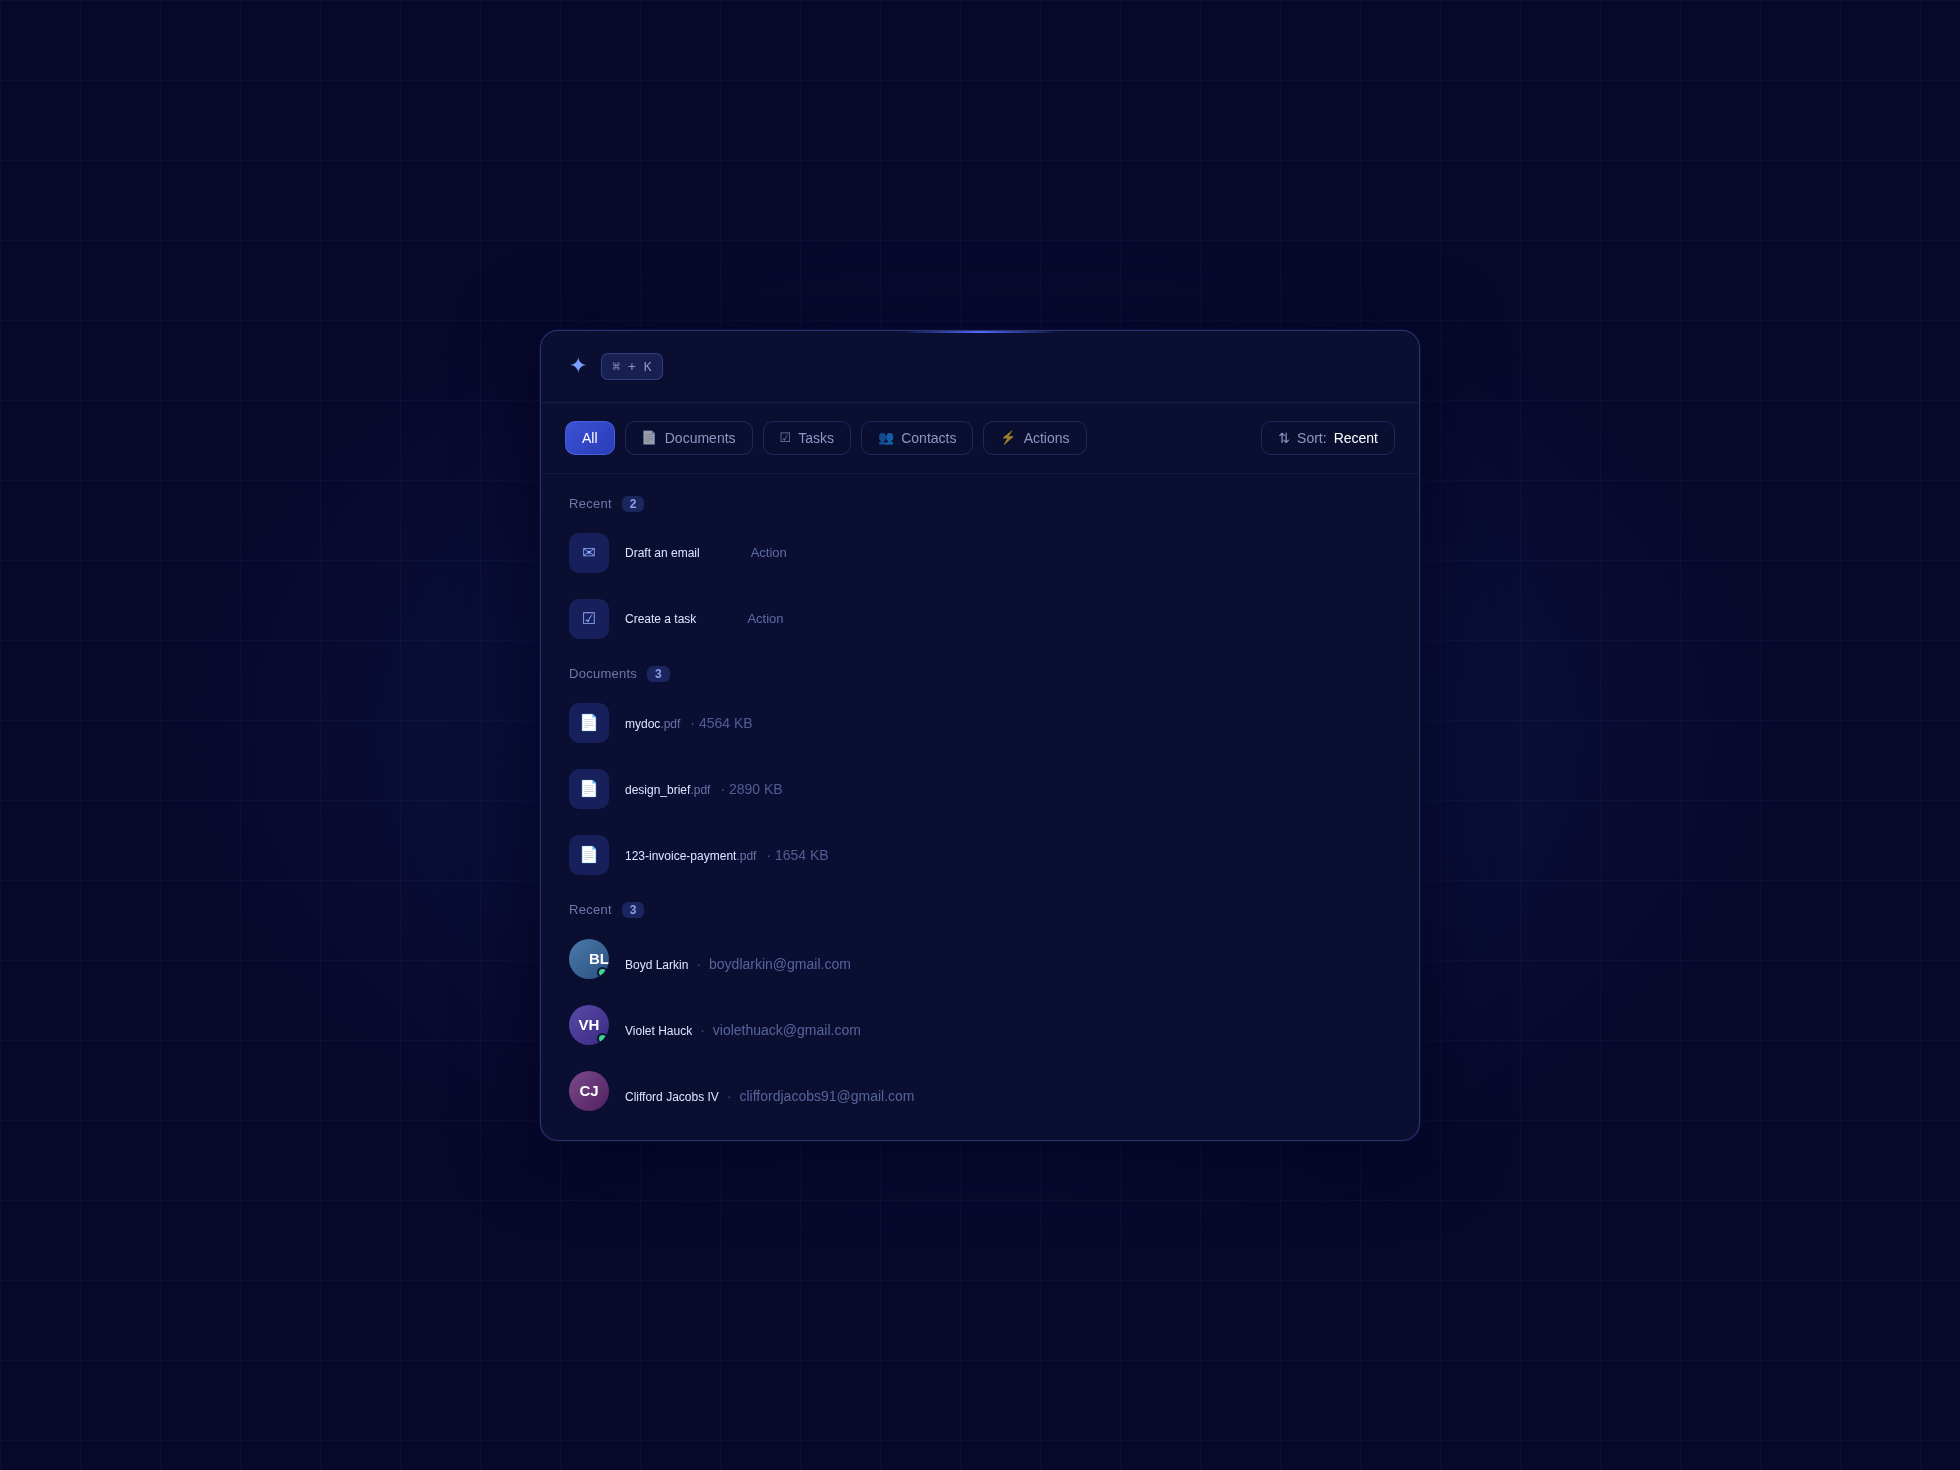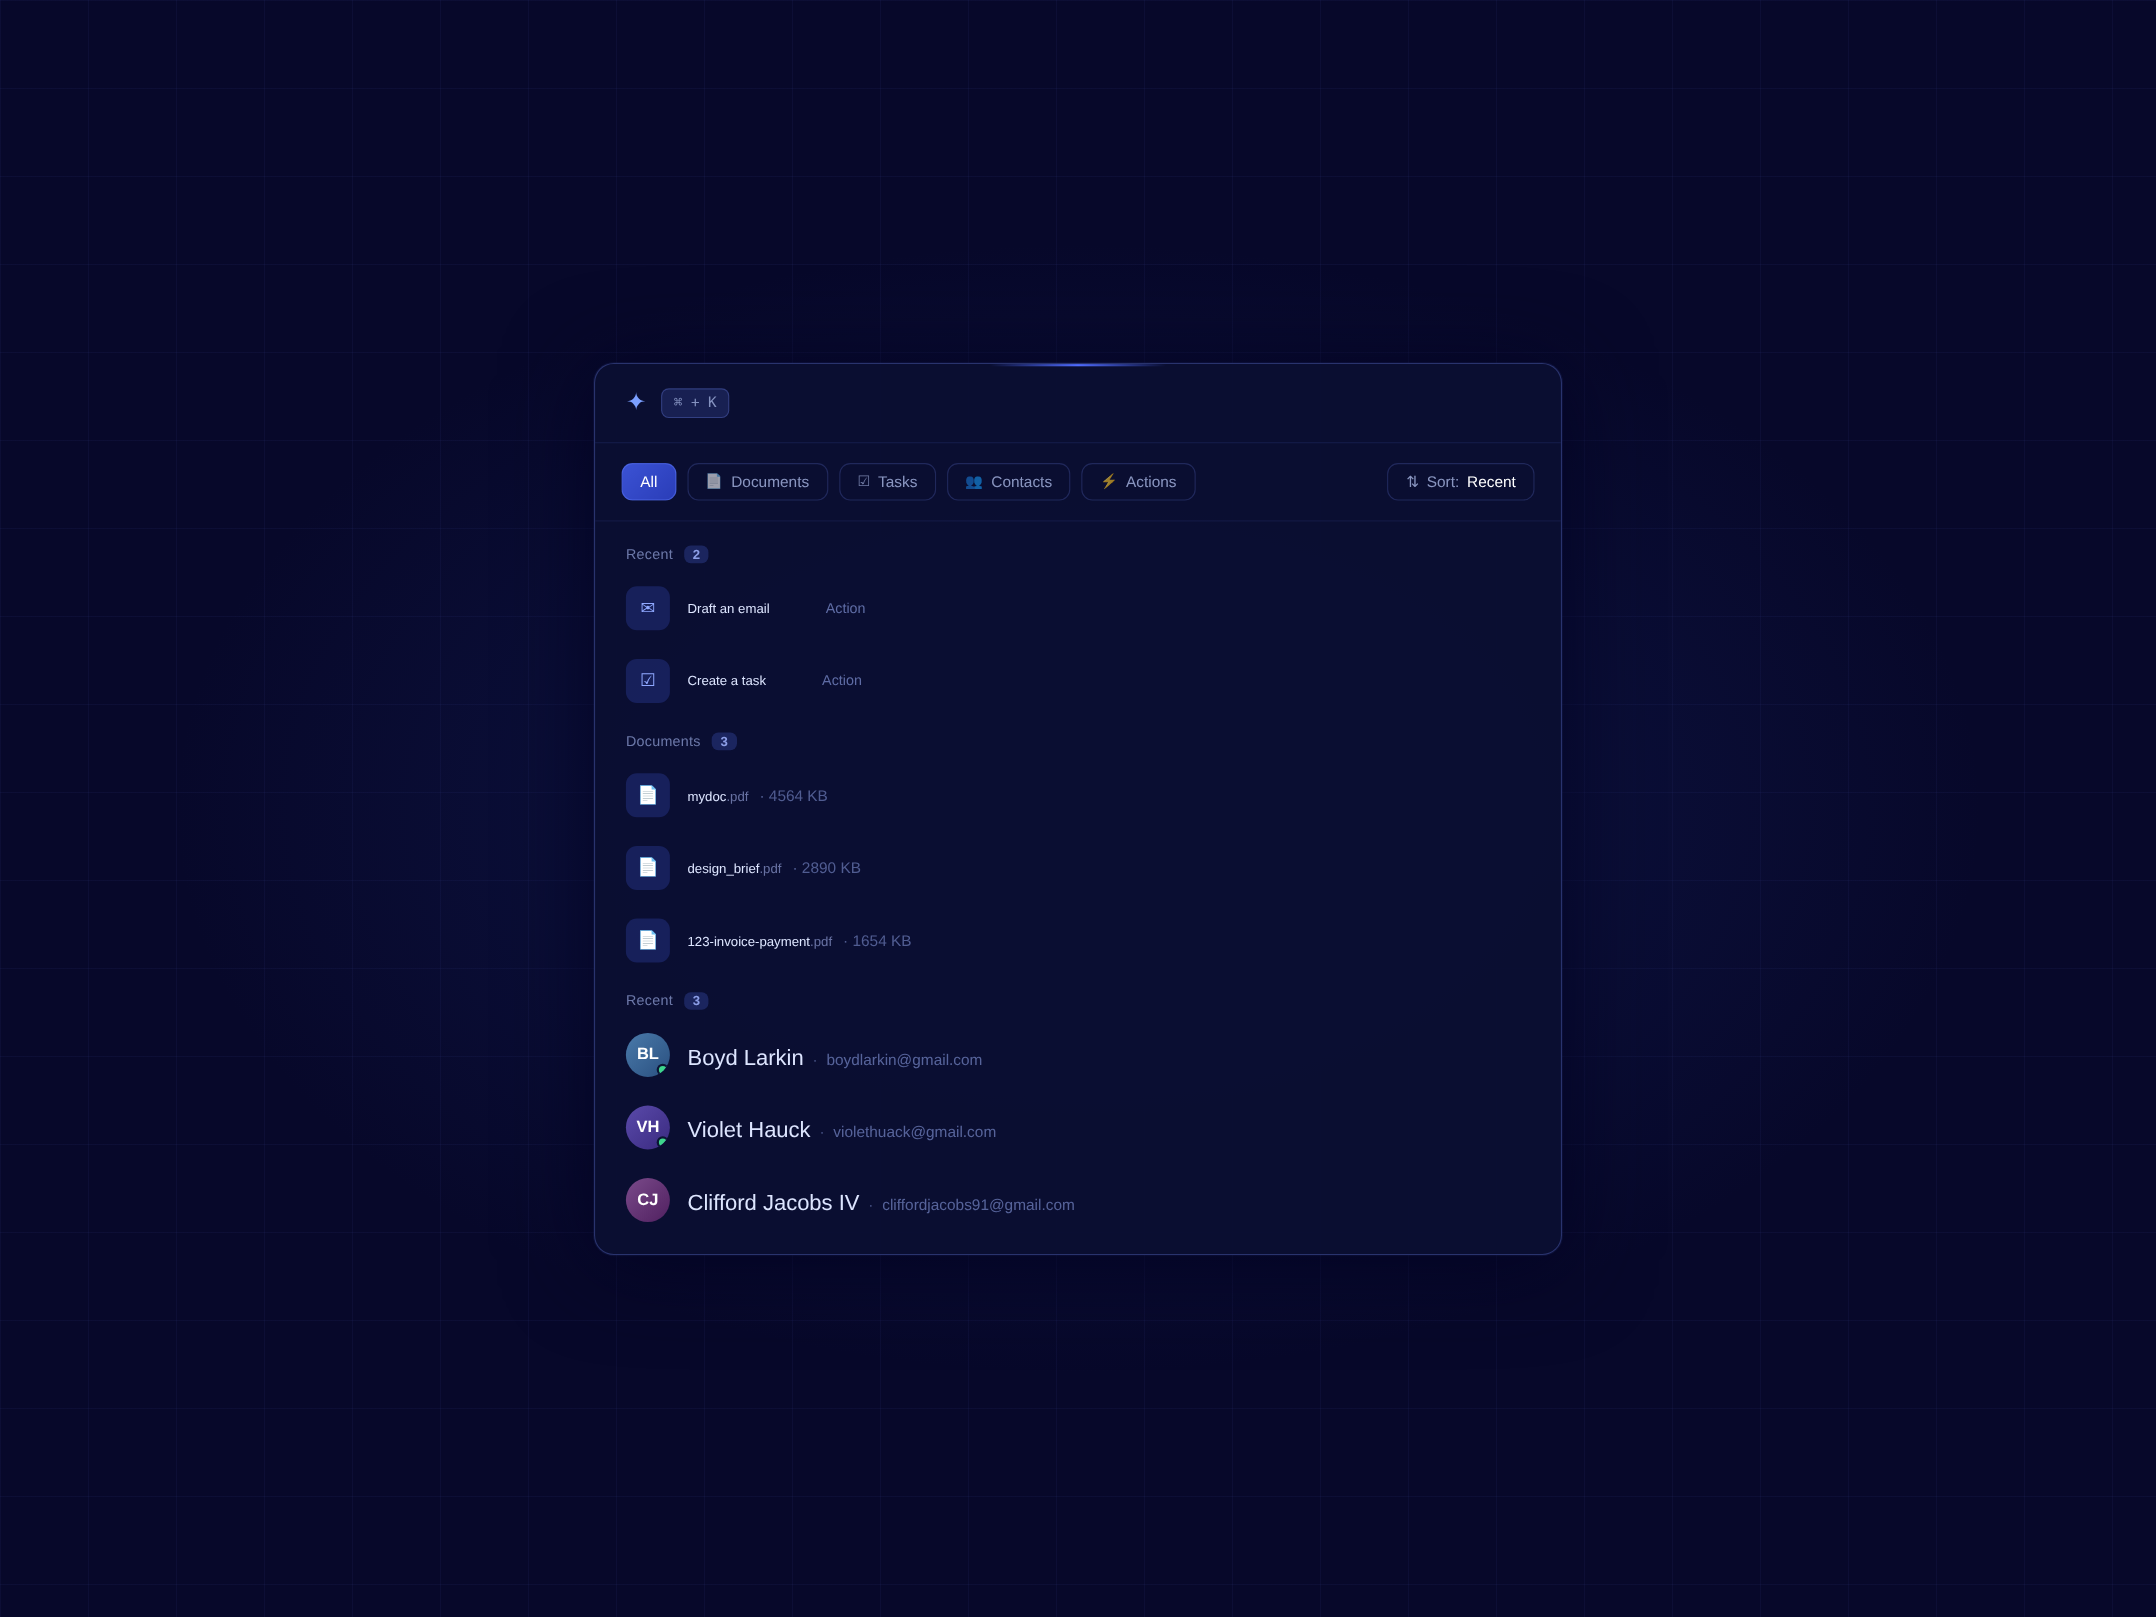--- a/index.html
+++ b/index.html
@@ -240,21 +240,21 @@
       overflow: hidden;
       position: relative;
       display: flex;
       align-items: center;
       justify-content: center;
       font-size: 15px;
       font-weight: 600;
       color: #fff;
     }
 
-    .avatar-boyd { background: linear-gradient(135deg, #4a7aaa, #2a5080); }
+    .avatar-boyd { background: linear-gradient(135deg, #4a7aaa, #2a5080); justify-content: flex-end; }
     .avatar-violet { background: linear-gradient(135deg, #5a4aaa, #3a2a80); }
     .avatar-clifford { background: linear-gradient(135deg, #7a4a8a, #502060); }
 
     .avatar-dot {
       width: 11px;
       height: 11px;
       border-radius: 50%;
       background: #3dd68c;
       border: 2px solid rgba(10,14,50,0.97);
       position: absolute;
@@ -263,21 +263,21 @@
     }
 
     .contact-info {
       display: flex;
       align-items: baseline;
       gap: 8px;
     }
 
     .contact-name {
       color: #dde5ff;
-      font-size: 20px;
+      font-size: 12px;
       font-weight: 500;
     }
 
     .contact-email {
       color: rgba(150,170,240,0.55);
       font-size: 14px;
       margin-top: 11px;
     }
 
     .contact-separator {

